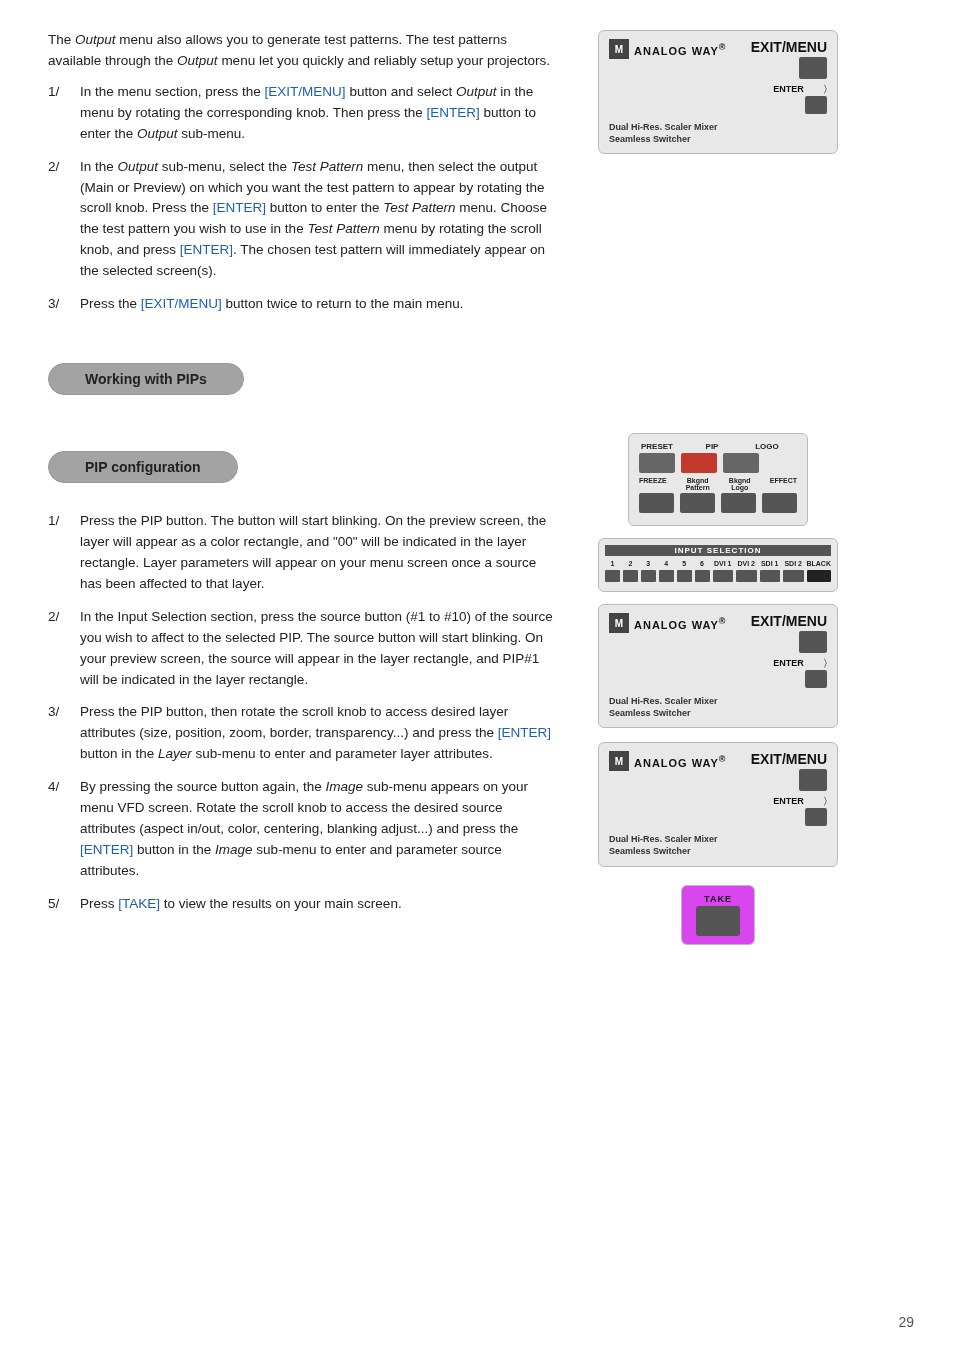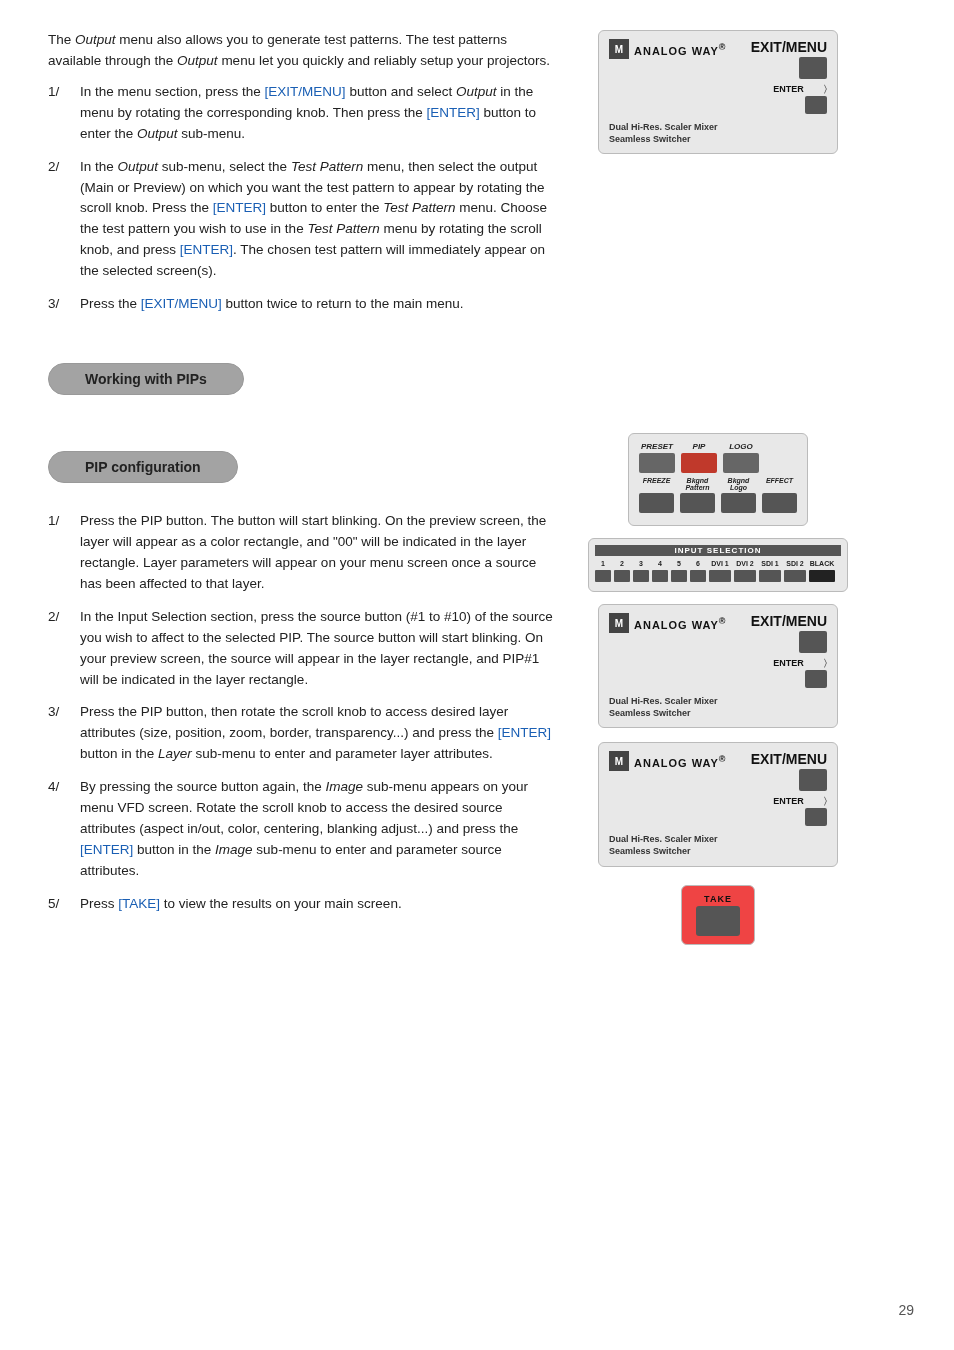--- a/index.html
+++ b/index.html
@@ -156,26 +156,25 @@
       padding: 8px 10px;
       margin-bottom: 4px;
     }
     .pip-row {
       display: flex;
       gap: 6px;
       margin-bottom: 4px;
     }
     .pip-label-row {
       display: flex;
-      gap: 6px;
+      gap: 19px;
       font-size: 8px;
       font-weight: bold;
       color: #222;
       margin-bottom: 2px;
-      font-style: italic;
     }
     .pip-btn {
       width: 36px;
       height: 20px;
       background: #666;
       border-radius: 2px;
     }
     .pip-btn-red {
       background: #c0392b;
     }
@@ -184,21 +183,21 @@
       height: 20px;
       background: #555;
       border-radius: 2px;
     }
 
     
     .input-panel {
       background: #e8e8e8;
       border: 1.5px solid #bbb;
       border-radius: 6px;
-      width: 260px;
+      width: 240px;
       padding: 6px 6px;
       margin-bottom: 4px;
     }
     .input-label {
       background: #555;
       color: #fff;
       font-size: 8px;
       font-weight: bold;
       text-align: center;
       padding: 1px 0;
@@ -246,21 +245,21 @@
     }
     .take-btn {
       width: 44px;
       height: 30px;
       background: #555;
       border-radius: 3px;
     }
 
     .page-number {
       position: absolute;
-      bottom: 32px;
+      bottom: 20px;
       right: 40px;
       font-size: 14px;
       color: #555;
     }
 
     .second-section {
       margin-top: 10px;
     }
   </style>
 </head>
@@ -469,21 +468,21 @@
               </div>
               <div class="btn-block" style="width:22px;height:18px;margin-top:1px;"></div>
             </div>
           </div>
           <div class="device-footer">
             <div class="device-footer-text">Dual Hi-Res. Scaler Mixer<br>Seamless Switcher</div>
           </div>
         </div>
 
         <div class="take-panel">
-          <div style="background:#ef4444; border:1.5px solid #bbb; border-radius:6px; padding:8px 14px; display:flex; flex-direction:column; align-items:center;">
+          <div style="background:#d946ef; border:1.5px solid #bbb; border-radius:6px; padding:8px 14px; display:flex; flex-direction:column; align-items:center;">
             <span class="take-label">TAKE</span>
             <div class="take-btn"></div>
           </div>
         </div>
 
       </div>
     </div>
   </div>
 
   <div class="page-number">29</div>

